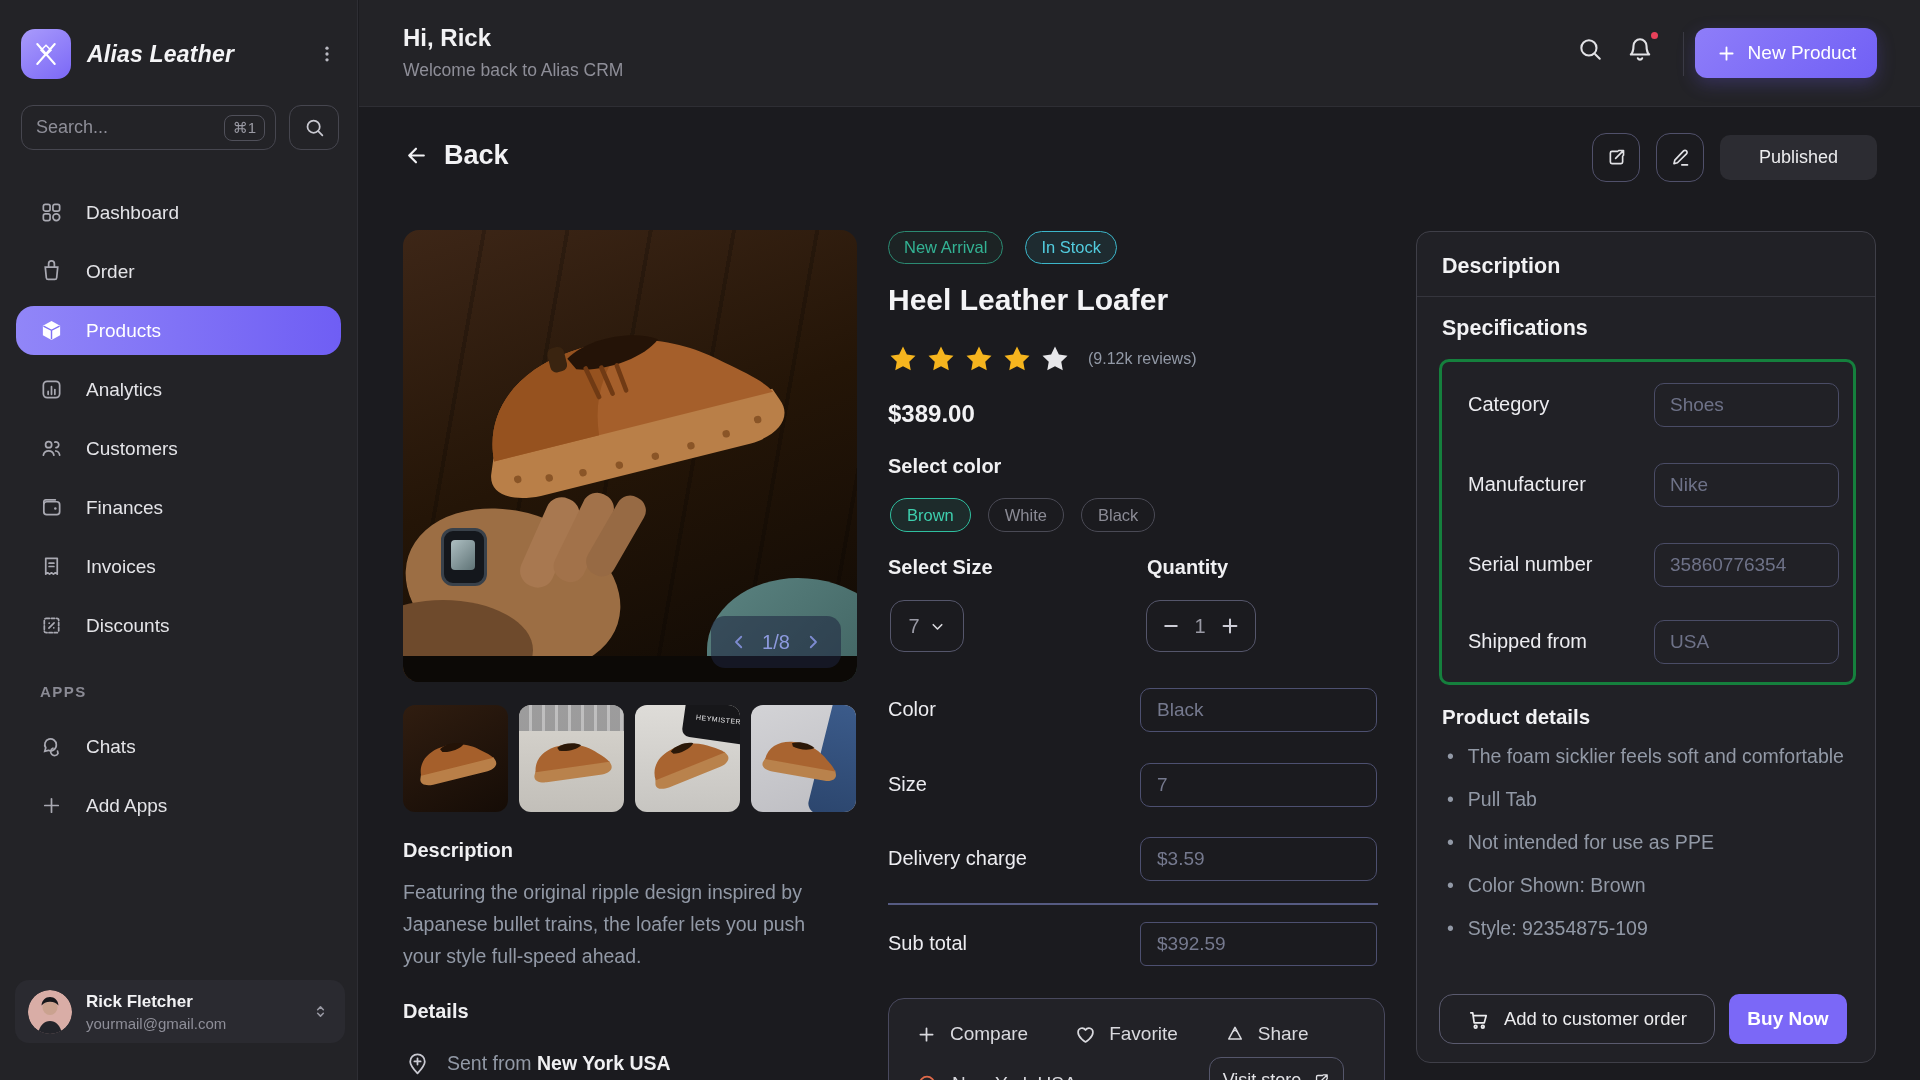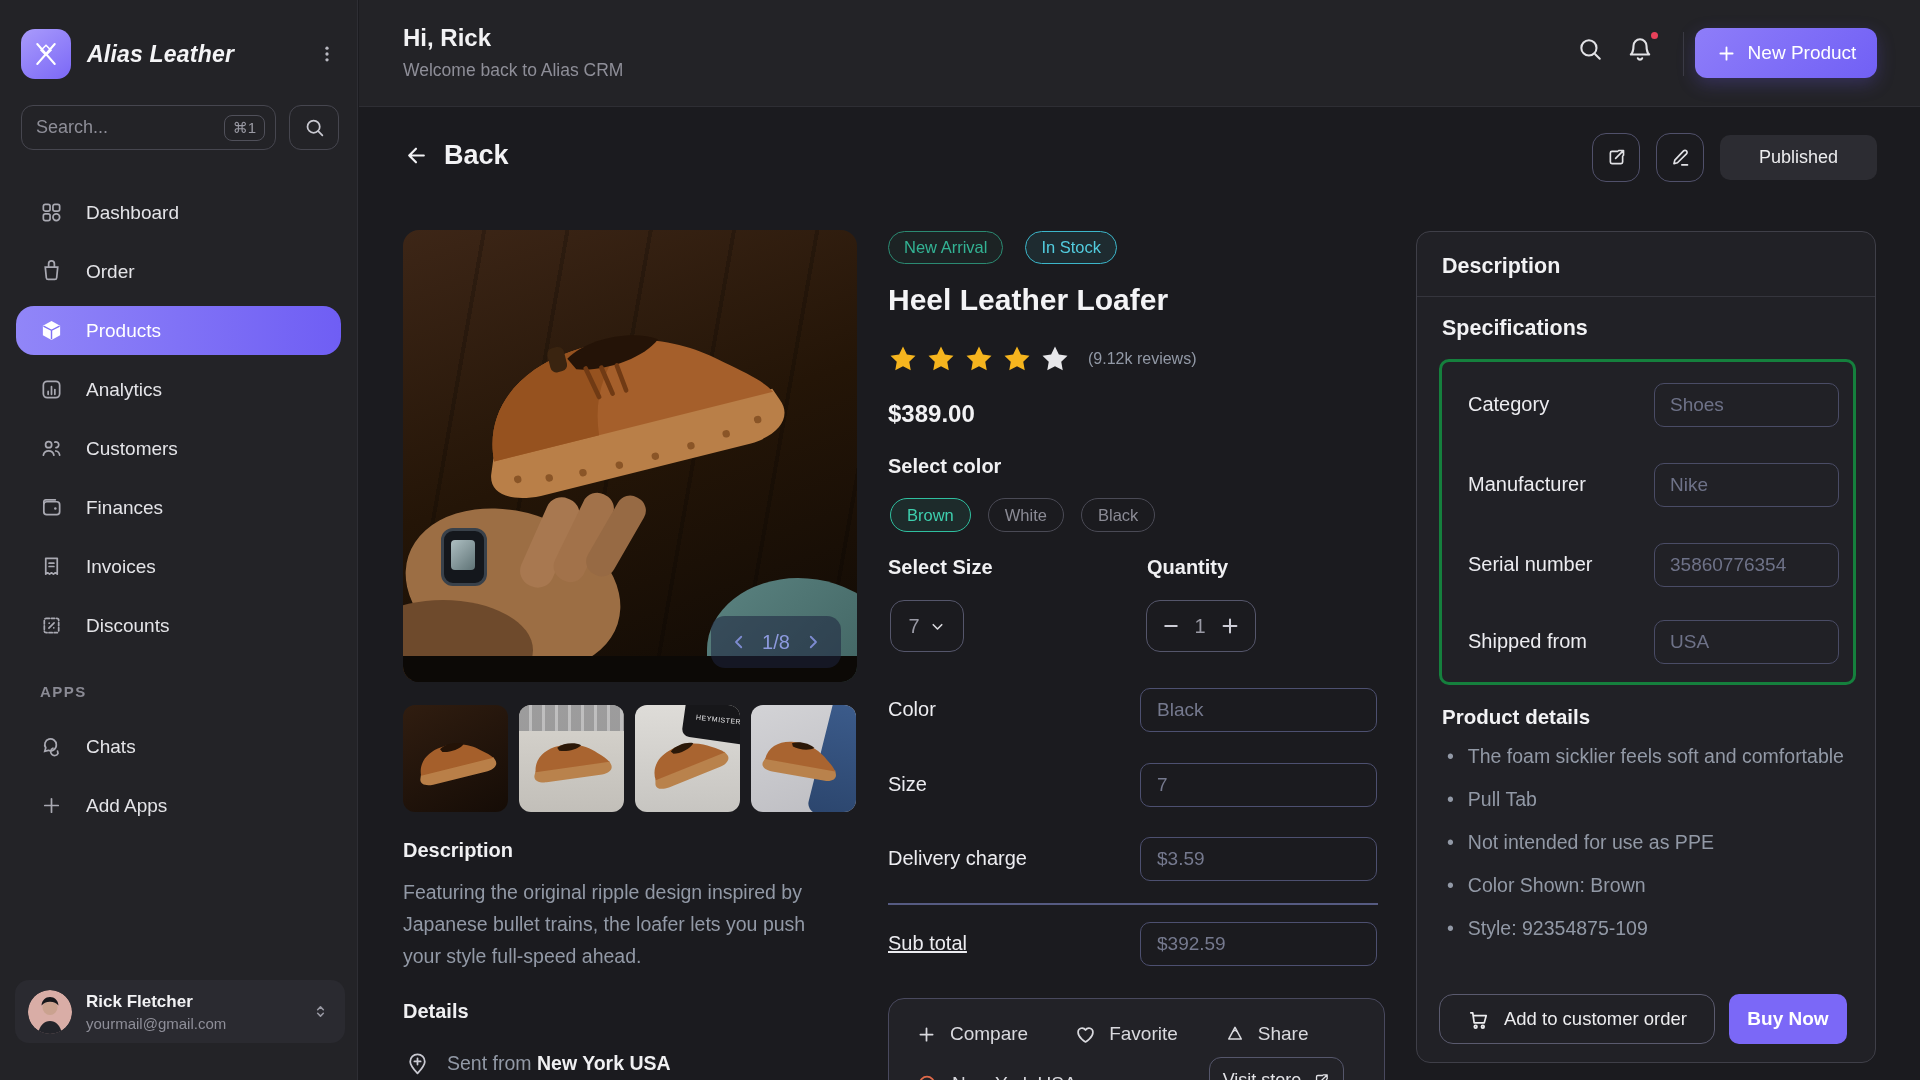--- a/index.html
+++ b/index.html
@@ -487,22 +487,22 @@
       </span>
   </div>
 
   <div class="f-label" style="top:698px;">Color</div>
   <div class="f-input" style="top:688px;">Black</div>
   <div class="f-label" style="top:773px;">Size</div>
   <div class="f-input" style="top:763px;">7</div>
   <div class="f-label" style="top:847px;">Delivery charge</div>
   <div class="f-input" style="top:837px;">$3.59</div>
   <div class="mid-divider"></div>
-  <div class="f-label" style="top:932px;text-decoration:underline;">Sub total</div>
-  <div class="f-input" style="top:922px;">$392.59</div>
+  <div class="f-label" style="top:932px;">Sub total</div>
+  <div class="f-input" style="top:922px;border-radius:6px;">$392.59</div>
 
   <div class="action-card">
     <div class="action-row">
       <div class="action-item">
         <svg width="21" height="21" viewBox="0 0 24 24" fill="none" stroke="currentColor" stroke-width="2" stroke-linecap="round">
             <path d="M12 5v14M5 12h14"></path>
           </svg>
         <span>Compare</span>
       </div>
       <div class="action-item">

